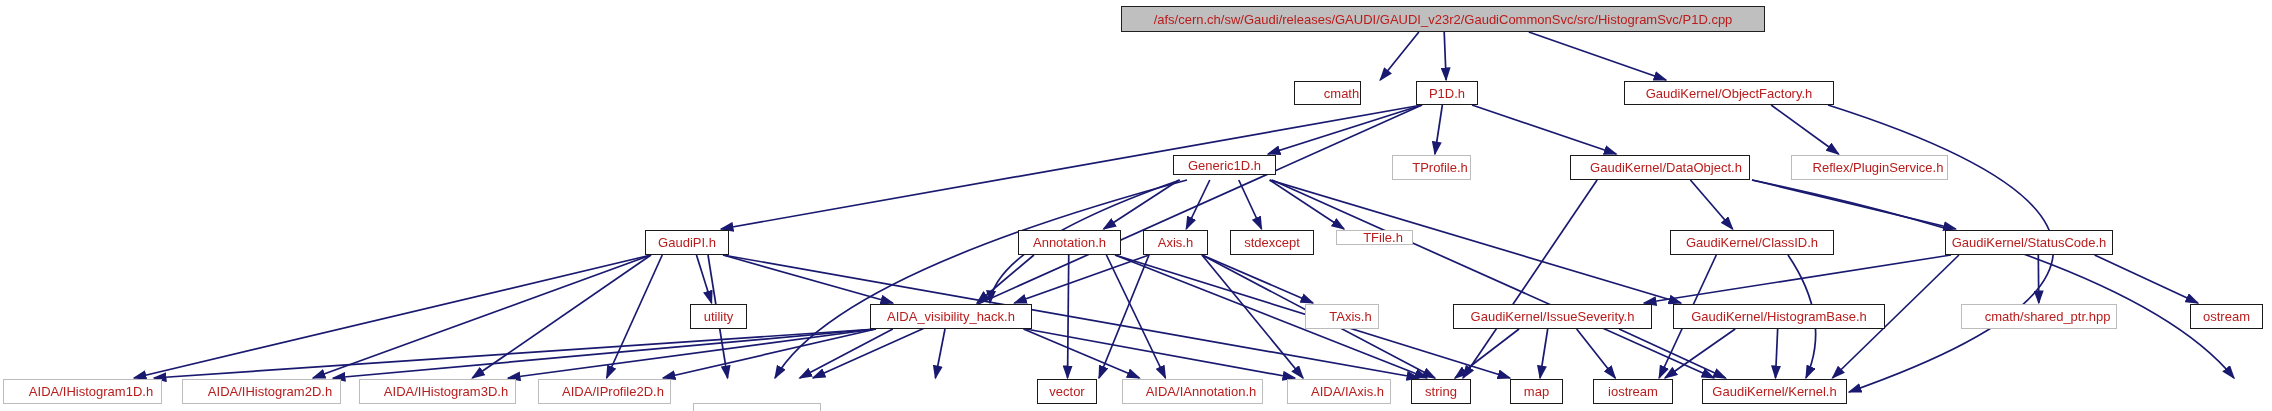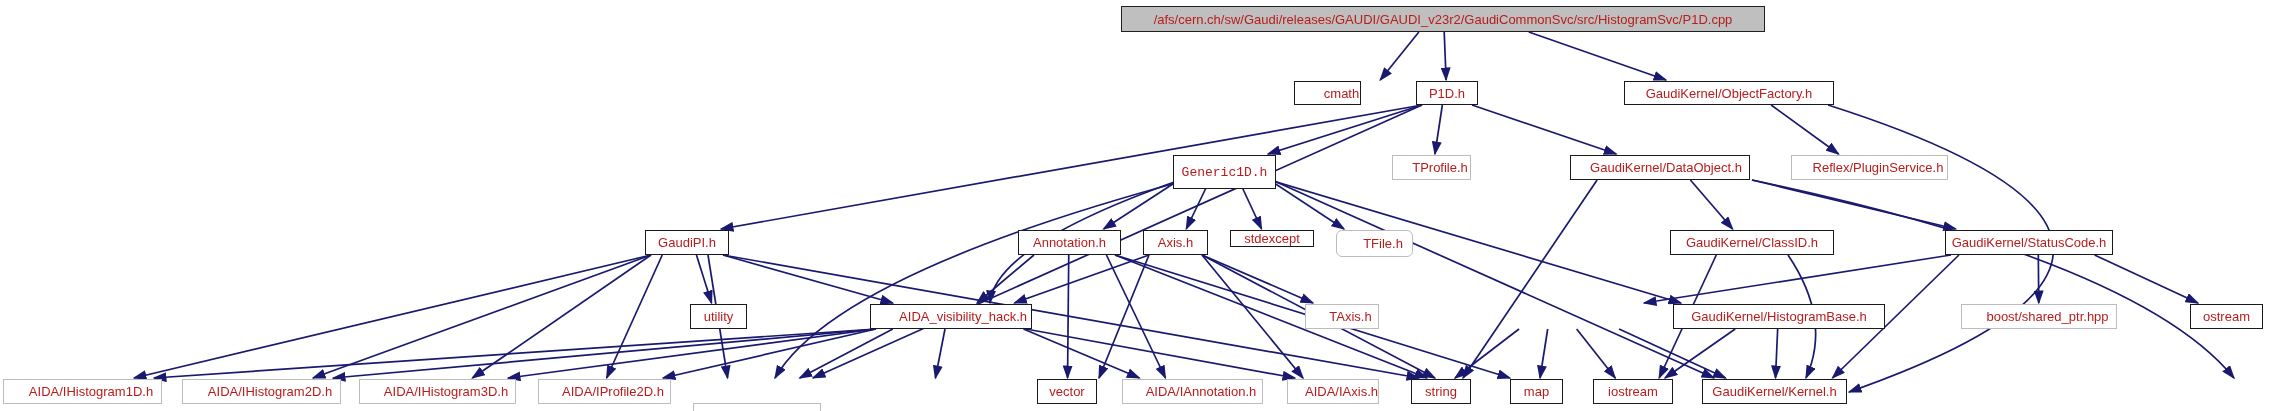--- a/index.html
+++ b/index.html
@@ -91,67 +91,70 @@
     </div>
     <div class="node internal" style="left: 1294px; top: 81px; width: 67px; height: 24px; padding-left: 32px;">
       <span>cmath</span>
     </div>
     <div class="node internal" style="left: 1416px; top: 81px; width: 62px; height: 24px;">
       <span>P1D.h</span>
     </div>
     <div class="node internal" style="left: 1624px; top: 81px; width: 210px; height: 24px;">
       <span>GaudiKernel/ObjectFactory.h</span>
     </div>
-    <div class="node internal" style="left: 1173px; top: 155px; width: 103px; height: 34px; font-family: Liberation Mono, monospace;">
+    <div class="node internal" style="left: 1173px; top: 155px; width: 103px; height: 20px;">
       <span>Generic1D.h</span>
     </div>
     <div class="node external" style="left: 1392px; top: 155px; width: 79px; height: 25px;">
       <span>TProfile.h</span>
     </div>
     <div class="node internal" style="left: 1570px; top: 155px; width: 180px; height: 25px; padding-left: 16px;">
       <span>GaudiKernel/DataObject.h</span>
     </div>
     <div class="node external" style="left: 1791px; top: 155px; width: 157px; height: 25px;">
       <span>Reflex/PluginService.h</span>
     </div>
     <div class="node internal" style="left: 645px; top: 230px; width: 84px; height: 25px;">
       <span>GaudiPI.h</span>
     </div>
     <div class="node internal" style="left: 1018px; top: 230px; width: 103px; height: 25px;">
       <span>Annotation.h</span>
     </div>
     <div class="node internal" style="left: 1143px; top: 230px; width: 65px; height: 25px;">
       <span>Axis.h</span>
     </div>
-    <div class="node internal" style="left: 1230px; top: 230px; width: 84px; height: 17px;">
+    <div class="node internal" style="left: 1230px; top: 230px; width: 84px; height: 25px;">
       <span>stdexcept</span>
     </div>
-    <div class="node external" style="left: 1336px; top: 230px; width: 77px; height: 27px; border-radius: 6px;">
+    <div class="node external" style="left: 1336px; top: 230px; width: 77px; height: 15px;">
       <span>TFile.h</span>
     </div>
     <div class="node internal" style="left: 1670px; top: 230px; width: 164px; height: 25px;">
       <span>GaudiKernel/ClassID.h</span>
     </div>
     <div class="node internal" style="left: 1945px; top: 230px; width: 168px; height: 25px;">
       <span>GaudiKernel/StatusCode.h</span>
     </div>
     <div class="node internal" style="left: 690px; top: 304px; width: 57px; height: 25px;">
       <span>utility</span>
     </div>
-    <div class="node internal" style="left: 870px; top: 304px; width: 162px; height: 25px; justify-content: flex-end;">
+    <div class="node internal" style="left: 870px; top: 304px; width: 162px; height: 25px;">
       <span>AIDA_visibility_hack.h</span>
     </div>
     <div class="node external" style="left: 1305px; top: 304px; width: 74px; height: 25px;">
       <span>TAxis.h</span>
     </div>
+    <div class="node internal" style="left: 1453px; top: 304px; width: 199px; height: 25px;">
+      <span>GaudiKernel/IssueSeverity.h</span>
+    </div>
     <div class="node internal" style="left: 1673px; top: 304px; width: 212px; height: 25px;">
       <span>GaudiKernel/HistogramBase.h</span>
     </div>
     <div class="node external" style="left: 1961px; top: 304px; width: 156px; height: 25px;">
-      <span>boost/shared_ptr.hpp</span>
+      <span>cmath/shared_ptr.hpp</span>
     </div>
     <div class="node internal" style="left: 2190px; top: 304px; width: 73px; height: 25px;">
       <span>ostream</span>
     </div>
     <div class="node external" style="left: 3px; top: 379px; width: 159px; height: 25px;">
       <span>AIDA/IHistogram1D.h</span>
     </div>
     <div class="node external" style="left: 182px; top: 379px; width: 159px; height: 25px;">
       <span>AIDA/IHistogram2D.h</span>
     </div>
@@ -163,21 +166,21 @@
     </div>
     <div class="node external" style="left: 693px; top: 379px; width: 128px; height: 25px; margin-top: 24px;">
       <span>AIDA/IProfile1D.h</span>
     </div>
     <div class="node internal" style="left: 1037px; top: 379px; width: 60px; height: 25px;">
       <span>vector</span>
     </div>
     <div class="node external" style="left: 1122px; top: 379px; width: 141px; height: 25px;">
       <span>AIDA/IAnnotation.h</span>
     </div>
-    <div class="node external" style="left: 1287px; top: 379px; width: 92px; height: 25px;">
+    <div class="node external" style="left: 1287px; top: 379px; width: 104px; height: 25px;">
       <span>AIDA/IAxis.h</span>
     </div>
     <div class="node internal" style="left: 1411px; top: 379px; width: 60px; height: 25px;">
       <span>string</span>
     </div>
     <div class="node internal" style="left: 1510px; top: 379px; width: 53px; height: 25px;">
       <span>map</span>
     </div>
     <div class="node internal" style="left: 1593px; top: 379px; width: 80px; height: 25px;">
       <span>iostream</span>

